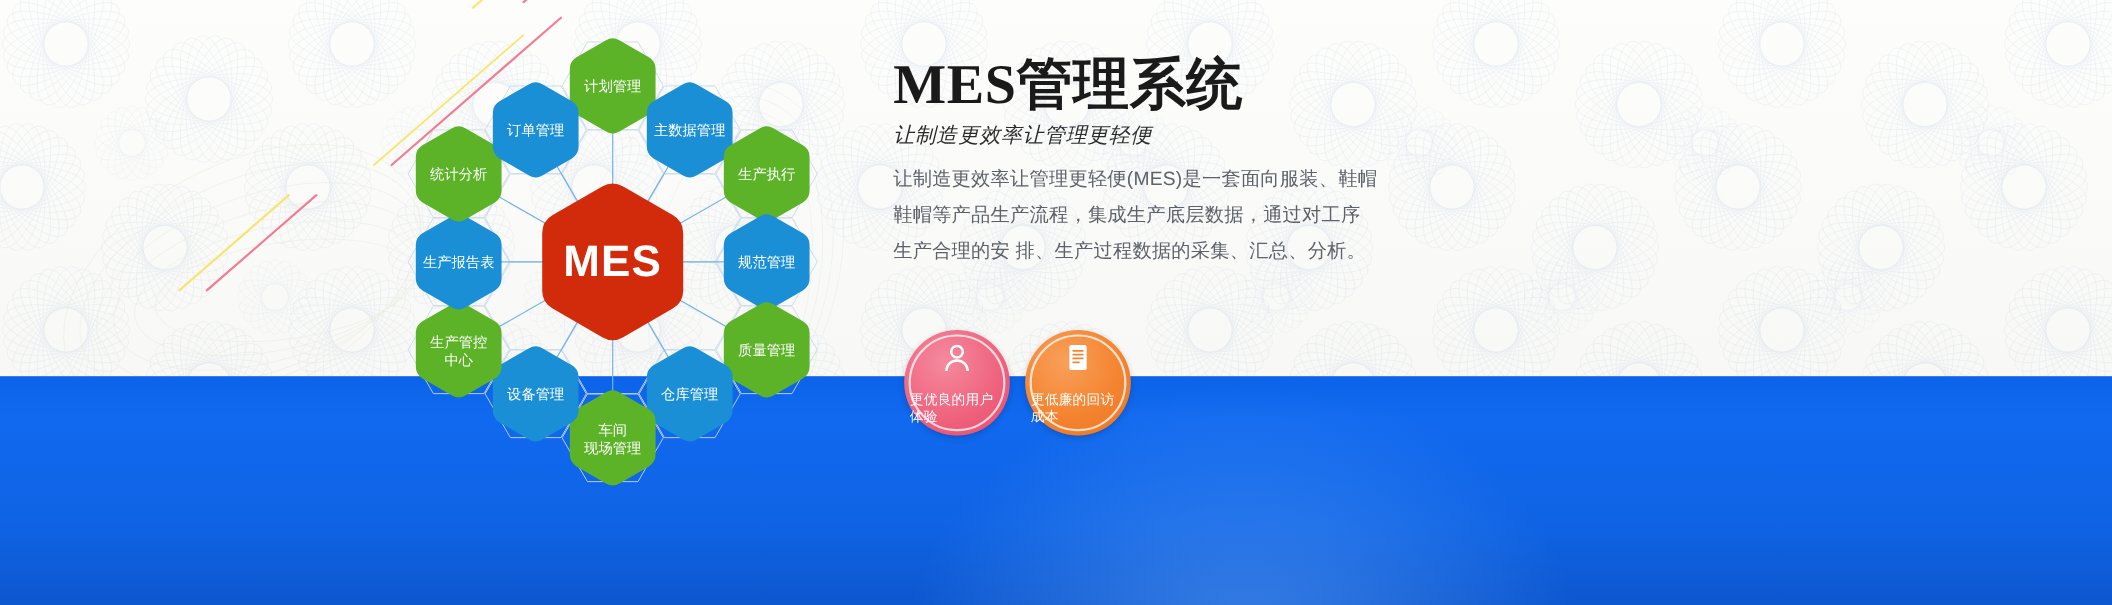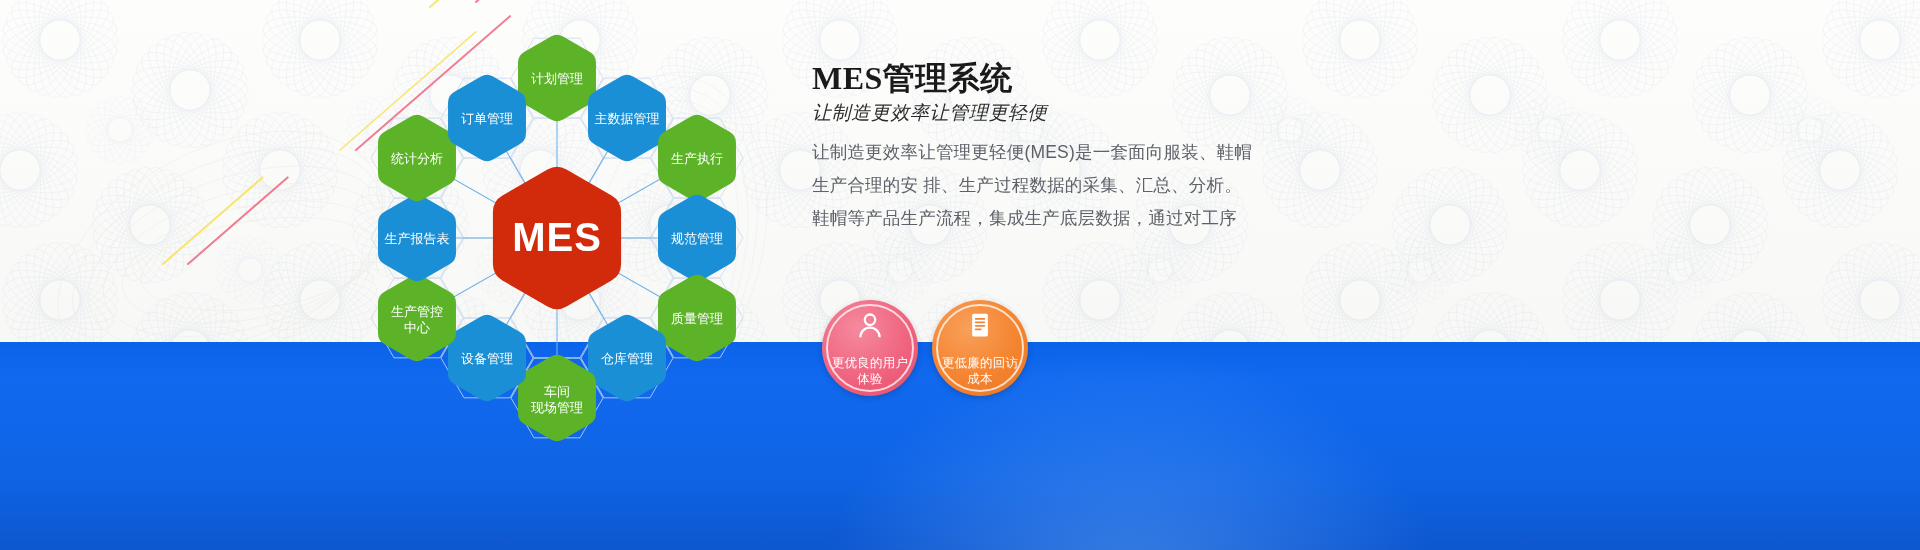--- a/index.html
+++ b/index.html
@@ -24,22 +24,22 @@
   }
 
   
   #hexwrap{position:absolute;left:330px;top:10px;width:460px;height:430px;text-align:center;}
   #hexwrap svg{position:absolute;left:0;top:0;}
 
   
   #right{position:absolute;left:812px;top:48px;width:540px;}
   .title{
     font-family:"Liberation Serif","DejaVu Serif",serif;
-    font-weight:bold;font-size:32px;line-height:1.18;color:#1a1a1a;
-    letter-spacing:.5px;margin:12px 0 2px 0;white-space:nowrap;
+    font-weight:bold;font-size:51px;line-height:1.18;color:#1a1a1a;
+    letter-spacing:.5px;margin:0 0 2px 0;white-space:nowrap;
   }
   .subtitle{
     font-size:19px;color:#2b2b2b;margin:0 0 10px 0;letter-spacing:.6px;white-space:nowrap;font-style:italic;
   }
   .para{
     font-size:17.5px;line-height:33px;color:#5d6168;width:470px;margin:0;
     letter-spacing:.2px;
   }
   .para .ln{display:block;}
   .para .ln.i1{text-indent:0;}
@@ -56,21 +56,21 @@
   .badge .ring{
     position:absolute;inset:4px;border-radius:50%;
     border:2px solid rgba(255,255,255,.75);pointer-events:none;
   }
   .badge .ic{
     position:absolute;top:11px;left:50%;transform:translateX(-50%);
     width:28px;height:28px;
   }
   .badge .lbl{
     position:relative;z-index:2;color:#fff;font-size:12.5px;line-height:16px;
-    text-align:center;width:86px;letter-spacing:.2px;
+    width:86px;letter-spacing:.2px;
   }
   .b-blue{background:radial-gradient(circle at 38% 30%,#56bdf2 0%,#2da7e8 55%,#1f93d8 100%);}
   .b-pink{background:radial-gradient(circle at 38% 30%,#f58a9e 0%,#ef647f 55%,#e8496a 100%);}
   .b-orange{background:radial-gradient(circle at 38% 30%,#f8a05a 0%,#f48430 55%,#ea7220 100%);}
   .b-purple{background:radial-gradient(circle at 38% 30%,#c07cf0 0%,#ae5ce8 55%,#9d45de 100%);}
 </style>
 </head>
 <body>
 
 <div id="stage">
@@ -301,22 +301,22 @@
           <text x="227" y="241" text-anchor="middle" fill="#ffffff" font-size="40" font-weight="bold" letter-spacing="1" font-family="&quot;Liberation Sans&quot;,&quot;DejaVu Sans&quot;,sans-serif">MES</text>
         </g>
       </svg>
   </div>
 
   <div id="right">
     <h1 class="title">MES管理系统</h1>
     <div class="subtitle">让制造更效率让管理更轻便</div>
     <div class="para">
       <span class="ln i1">让制造更效率让管理更轻便(MES)是一套面向服装、鞋帽</span>
+      <span class="ln">鞋帽等产品生产流程，集成生产底层数据，通过对工序</span>
       <span class="ln">生产合理的安 排、生产过程数据的采集、汇总、分析。</span>
-      <span class="ln">鞋帽等产品生产流程，集成生产底层数据，通过对工序</span>
     </div>
   </div>
 
   <div id="badges">
 
 
     <div class="badge b-pink">
       <div class="ring"></div>
       <svg class="ic" viewBox="0 0 32 32">
         <circle cx="16" cy="10" r="6" fill="none" stroke="#ffffff" stroke-width="2.6"></circle>

